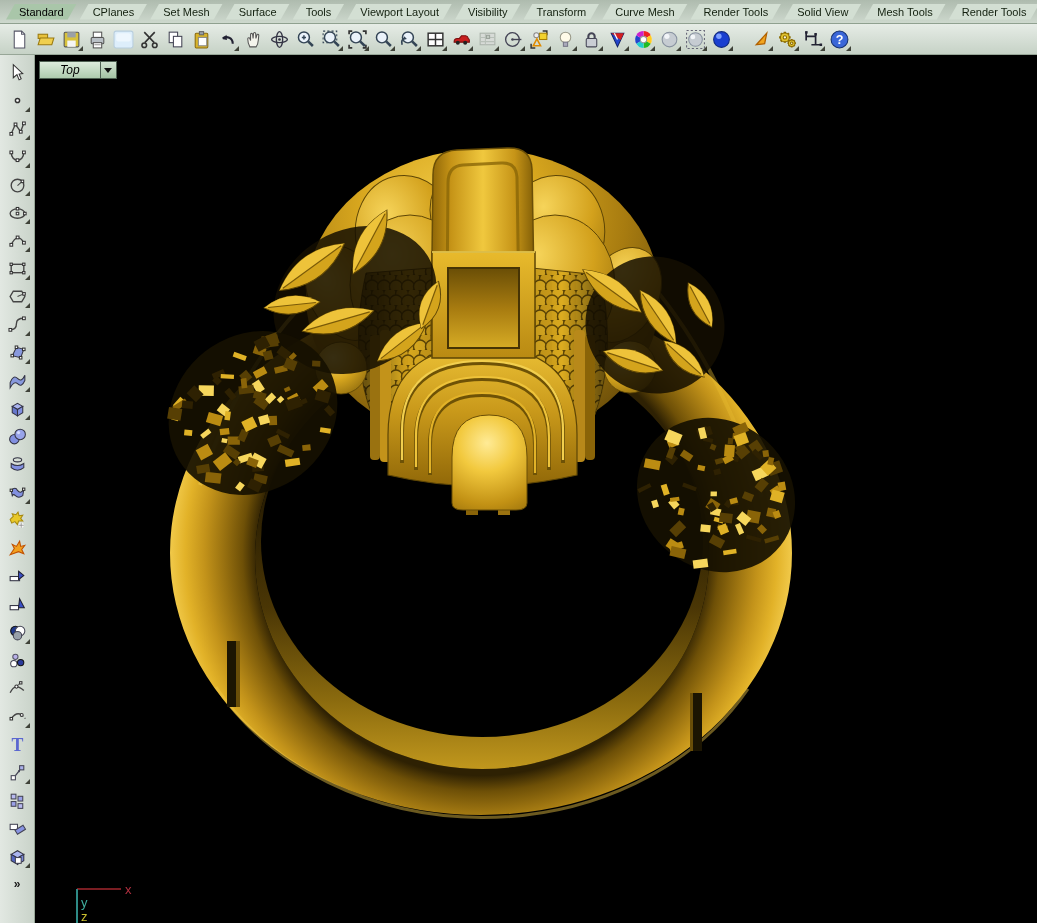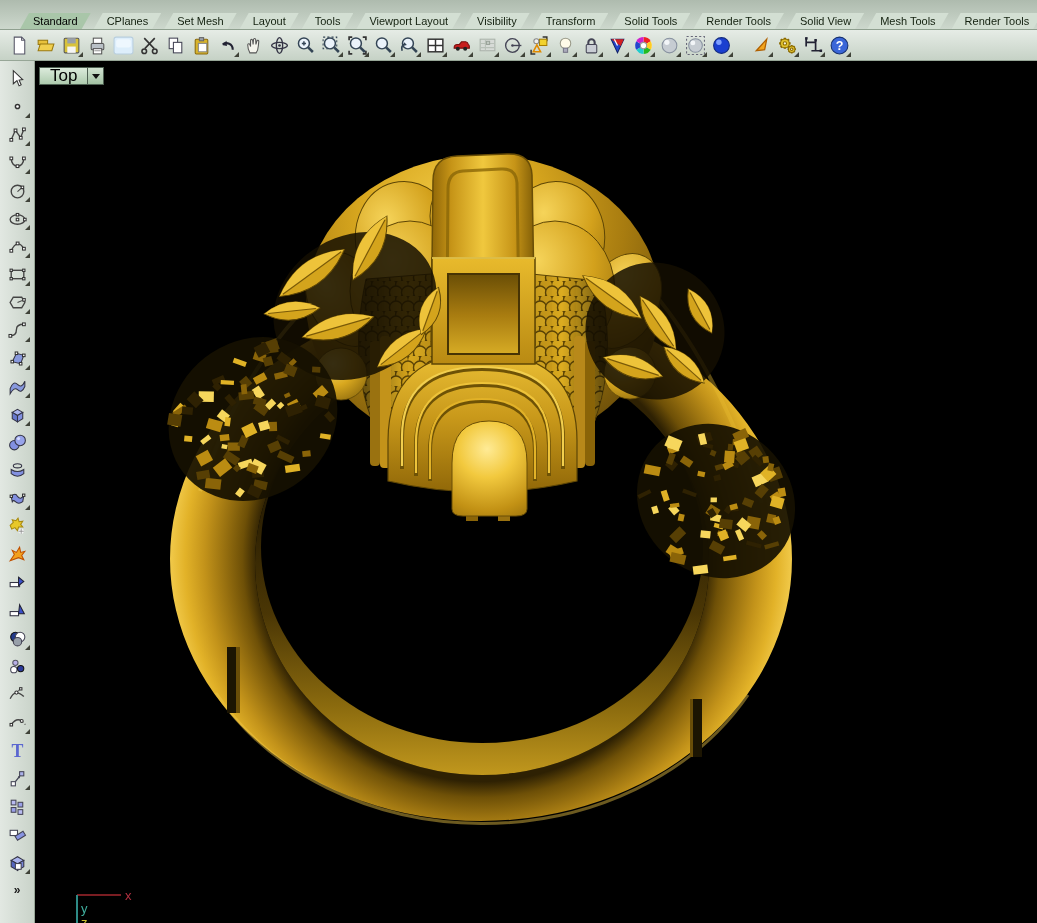--- a/index.html
+++ b/index.html
@@ -1,20 +1,20 @@
 <!DOCTYPE html>
 <html><head>
 <meta charset="utf-8">
 <style>
   html,body{margin:0;padding:0;background:#444;}
   .window{position:relative;width:1037px;height:923px;overflow:hidden;
     font-family:"Liberation Sans",sans-serif;background:#000;}
   
-  .tabbar{height:30px;background:linear-gradient(#aebbae,#cdd8cd);
-    display:flex;align-items:flex-end;padding-left:20px;box-sizing:border-box;
+  .tabbar{height:24px;background:linear-gradient(#aebbae,#cdd8cd);
+    display:flex;align-items:center;padding-left:6px;box-sizing:border-box;
     border-bottom:1px solid #8fa08f;}
   .tab{height:16px;line-height:16px;padding:0 13px;margin-right:3px;
     font-size:11px;color:#13200f;background:#d3dfd3;
     clip-path:polygon(9px 0,100% 0,calc(100% - 9px) 100%,0 100%);
     white-space:nowrap;cursor:default;}
   .tab.active{background:#a9c6a9;color:#000;}
   
   .toolbar{height:31px;background:linear-gradient(#e6ece6,#c6d2c6);
     border-bottom:1px solid #97a697;display:flex;align-items:center;
     padding-left:6px;box-sizing:border-box;}
@@ -31,43 +31,43 @@
   .sitem{width:24px;height:22px;display:flex;align-items:center;justify-content:center;
     position:relative;}
   .sitem .fly{position:absolute;right:-1px;bottom:-1px;width:0;height:0;
     border-left:5px solid transparent;border-bottom:5px solid #3f4238;}
   .sitem.chev{font-size:12px;font-weight:bold;color:#1a1a1a;}
   .viewport{flex:1;position:relative;background:#000;}
   .ring-svg{position:absolute;inset:0;width:100%;height:100%;}
   
   .vp-label{position:absolute;left:4px;top:6px;display:flex;z-index:5;}
   .vp-title{background:linear-gradient(#dcebdc,#aecbae);border:1px solid #4e6052;
-    padding:0 10px;font-size:17px;line-height:16px;color:#000;}
+    padding:0 20px;font-size:12px;line-height:16px;color:#000;font-style:italic;}
   .vp-arrow{width:15px;background:linear-gradient(#d2e3d2,#a3c2a3);
     border:1px solid #4e6052;border-left:none;display:flex;align-items:center;
     justify-content:center;}
   .vp-arrow .tri{width:0;height:0;border-left:4px solid transparent;
     border-right:4px solid transparent;border-top:5px solid #111;}
   .axis{position:absolute;left:36px;top:826px;}
 </style>
 </head>
 <body>
 
 <div class="window">
 
   <div class="tabbar" id="tabbar">
       <div class="tab active">Standard</div>
       <div class="tab">CPlanes</div>
       <div class="tab">Set Mesh</div>
-      <div class="tab">Layout</div>
+      <div class="tab">Surface</div>
       <div class="tab">Tools</div>
       <div class="tab">Viewport Layout</div>
       <div class="tab">Visibility</div>
       <div class="tab">Transform</div>
-      <div class="tab">Solid Tools</div>
+      <div class="tab">Curve Mesh</div>
       <div class="tab">Render Tools</div>
       <div class="tab">Solid View</div>
       <div class="tab">Mesh Tools</div>
       <div class="tab">Render Tools</div>
     </div>
 
   <div class="toolbar" id="toolbar">
       <div class="tool">
         <svg width="21" height="21" viewBox="0 0 20 20">
           <path d="M5,2 L12,2 L15,5 L15,18 L5,18 Z" fill="#fff" stroke="#556"></path>

